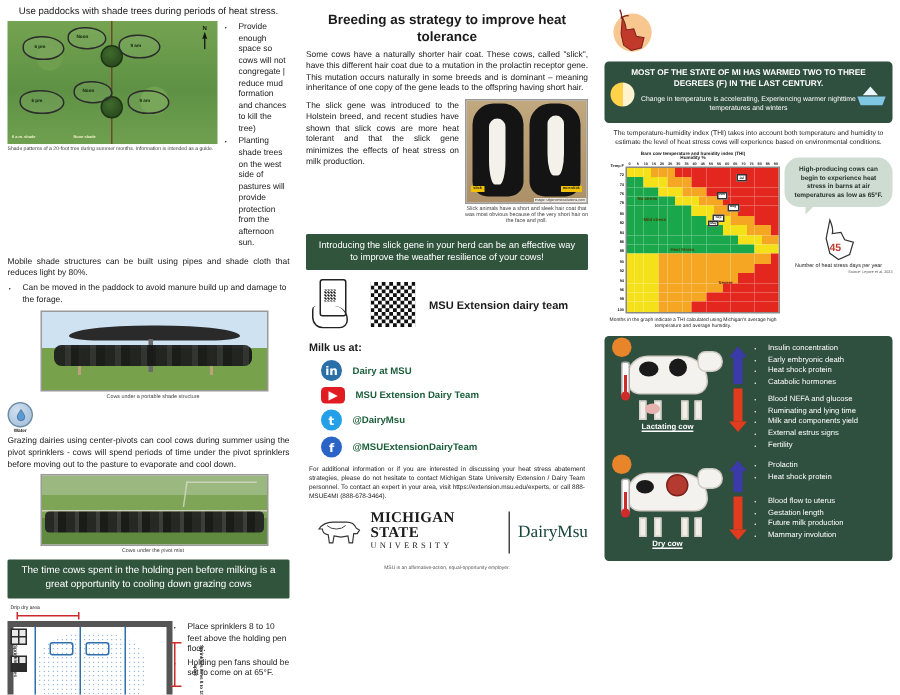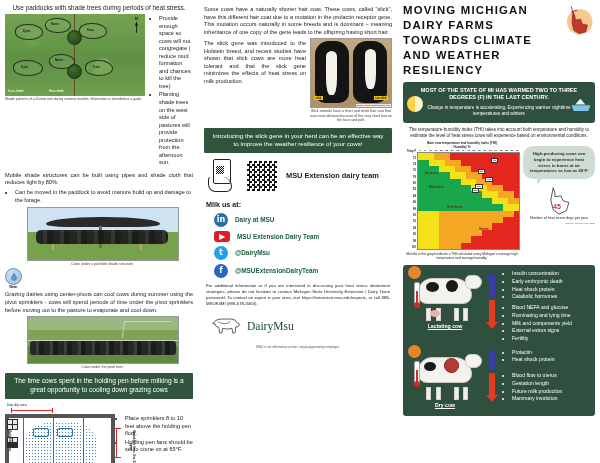--- a/index.html
+++ b/index.html
@@ -315,20 +315,21 @@
       </div>
       <ul style="margin-left:6px;">
         <li>Place sprinklers 8 to 10 feet above the holding pen floor.</li>
         <li>Holding pen fans should be set to come on at 65°F.</li>
 
       </ul>
     </div>
   </div>
 
   <div class="col col-mid">
+    <div class="h1" style="font-size:9px;margin-top:4px;">Breeding as strategy to improve heat tolerance</div>
     <div class="body-txt">Some cows have a naturally shorter hair coat. These cows, called "slick", have this different hair coat due to a mutation in the prolactin receptor gene. This mutation occurs naturally in some breeds and is dominant – meaning inheritance of one copy of the gene leads to the offspring having short hair.</div>
 
     <div style="display:flex;gap:4px;align-items:flex-start;">
       <div class="body-txt" style="flex:1;">The slick gene was introduced to the Holstein breed, and recent studies have shown that slick cows are more heat tolerant and that the slick gene minimizes the effects of heat stress on milk production.</div>
       <div style="width:82px;flex:none;">
         <div class="slick-photo photo">
           <div class="cowface" style="left:4px;"></div>
           <div class="cowface" style="right:4px;"></div>
           <div class="blaze" style="left:15px;top:12px;height:44px;"></div>
           <div class="blaze" style="right:15px;top:10px;height:40px;"></div>
@@ -373,28 +374,31 @@
 
     <div class="contact">For additional information or if you are interested in discussing your heat stress abatement strategies, please do not hesitate to contact Michigan State University Extension / Dairy Team personnel. To contact an expert in your area, visit https://extension.msu.edu/experts, or call 888-MSUE4MI (888-678-3464).</div>
 
     <div class="msu-logo">
       <div class="msu-cow">
         <svg width="34" height="24" viewBox="0 0 44 30" aria-hidden="true">
           <path d="M6 12 q4-6 12-6 h12 q6 0 8 5 l3 2 -2 3 -3 0 -1 8 -3 0 -1-6 -6 1 -6-1 -1 6 -3 0 -1-7 q-5-1 -5-5z" fill="#ffffff" stroke="#333" stroke-width="1"></path>
           <path d="M13 9 q3 3 8 3 q5 0 8-3" fill="none" stroke="#333" stroke-width="0.8"></path>
         </svg>
       </div>
+      <div class="msu-word">
+        <div class="l1">MICHIGAN STATE</div>
+        <div class="l2">UNIVERSITY</div>
+      </div>
       <div class="msu-ext">DairyMsu</div>
     </div>
     <div class="eeo">MSU is an affirmative-action, equal-opportunity employer.</div>
   </div>
 
   <div class="col col-right">
     <div class="title-wrap">
-      <div class="big-title">MOVING MICHIGAN DAIRY FARMS TOWARDS CLIMATE AND WEATHER RESILIENCY</div>
       <div class="mi-icon">
         <svg width="34" height="34" viewBox="0 0 40 40" aria-hidden="true">
           <circle cx="22" cy="22" r="15" fill="#f5b36a" opacity="0.75"></circle>
           <path d="M14 10 q3 6 3 10 l6-1 2 6 6 1 -2 8 -8 2 -6-4 -2-9 z" fill="#c0392b" stroke="#7d2018" stroke-width="0.8"></path>
           <path d="M12 4 q2 4 1 7 q3-3 6-2" fill="none" stroke="#7d2018" stroke-width="1"></path>
         </svg>
       </div>
     </div>
 
     <div class="warm-box">

